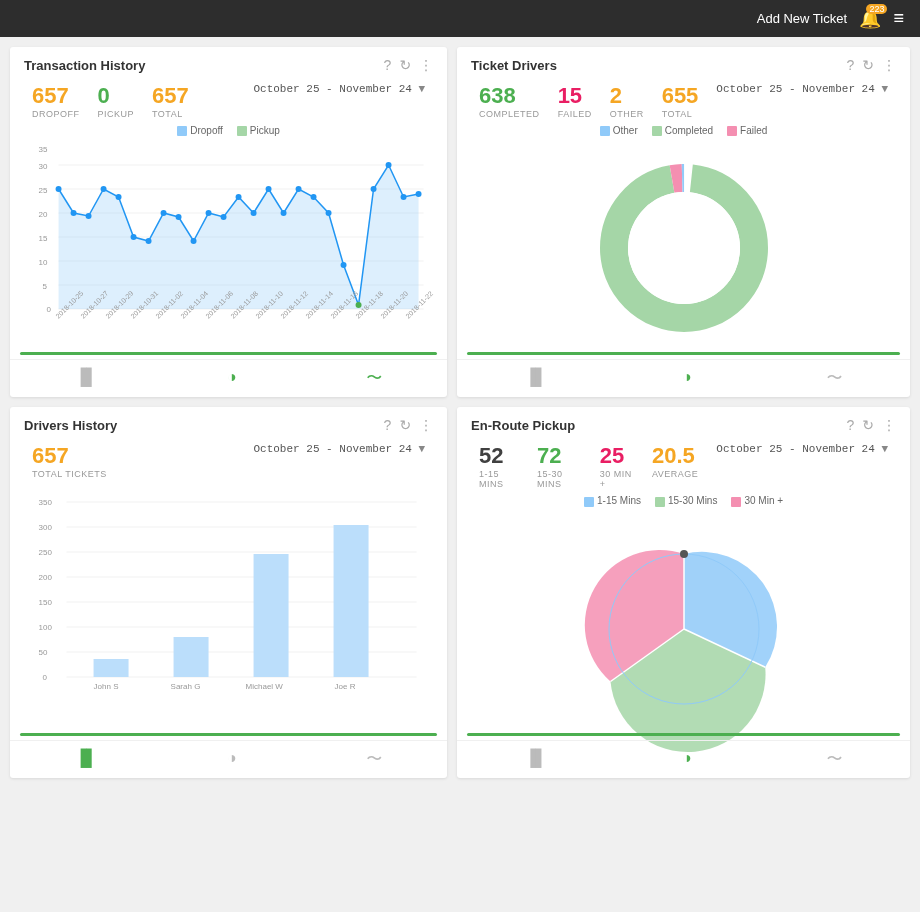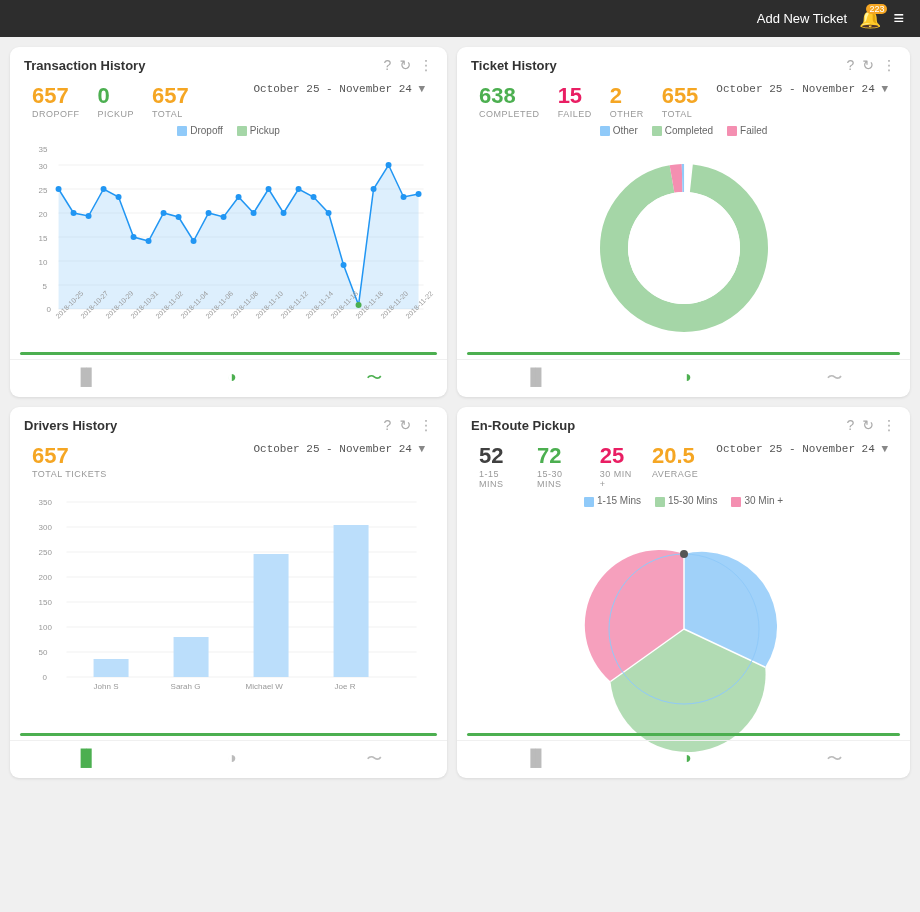--- a/index.html
+++ b/index.html
@@ -52,21 +52,21 @@
     .dashboard {
       display: grid;
       grid-template-columns: 1fr 1fr;
       gap: 10px;
       padding: 10px;
     }
 
     
     .card {
       background: #fff;
-      border-radius: 9px;
+      border-radius: 3px;
       box-shadow: 0 1px 3px rgba(0,0,0,0.1);
       display: flex;
       flex-direction: column;
     }
     .card-header {
       display: flex;
       align-items: center;
       justify-content: space-between;
       padding: 10px 14px 6px;
     }
@@ -293,21 +293,21 @@
     <div class="green-bar"></div>
     <div class="card-footer">
       <span class="footer-icon">▐▌</span>
       <span class="footer-icon active">◑</span>
       <span class="footer-icon" style="color:#4caf50;">〜</span>
     </div>
   </div>
 
   <div class="card">
     <div class="card-header">
-      <span class="card-title">Ticket History</span>
+      <span class="card-title">Ticket Drivers</span>
       <div class="card-icons">
         <span class="card-icon">?</span>
         <span class="card-icon">↻</span>
         <span class="card-icon">⋮</span>
       </div>
     </div>
     <div class="card-stats">
       <div class="stat-item">
         <span class="stat-value c-green">638</span>
         <span class="stat-label">COMPLETED</span>

